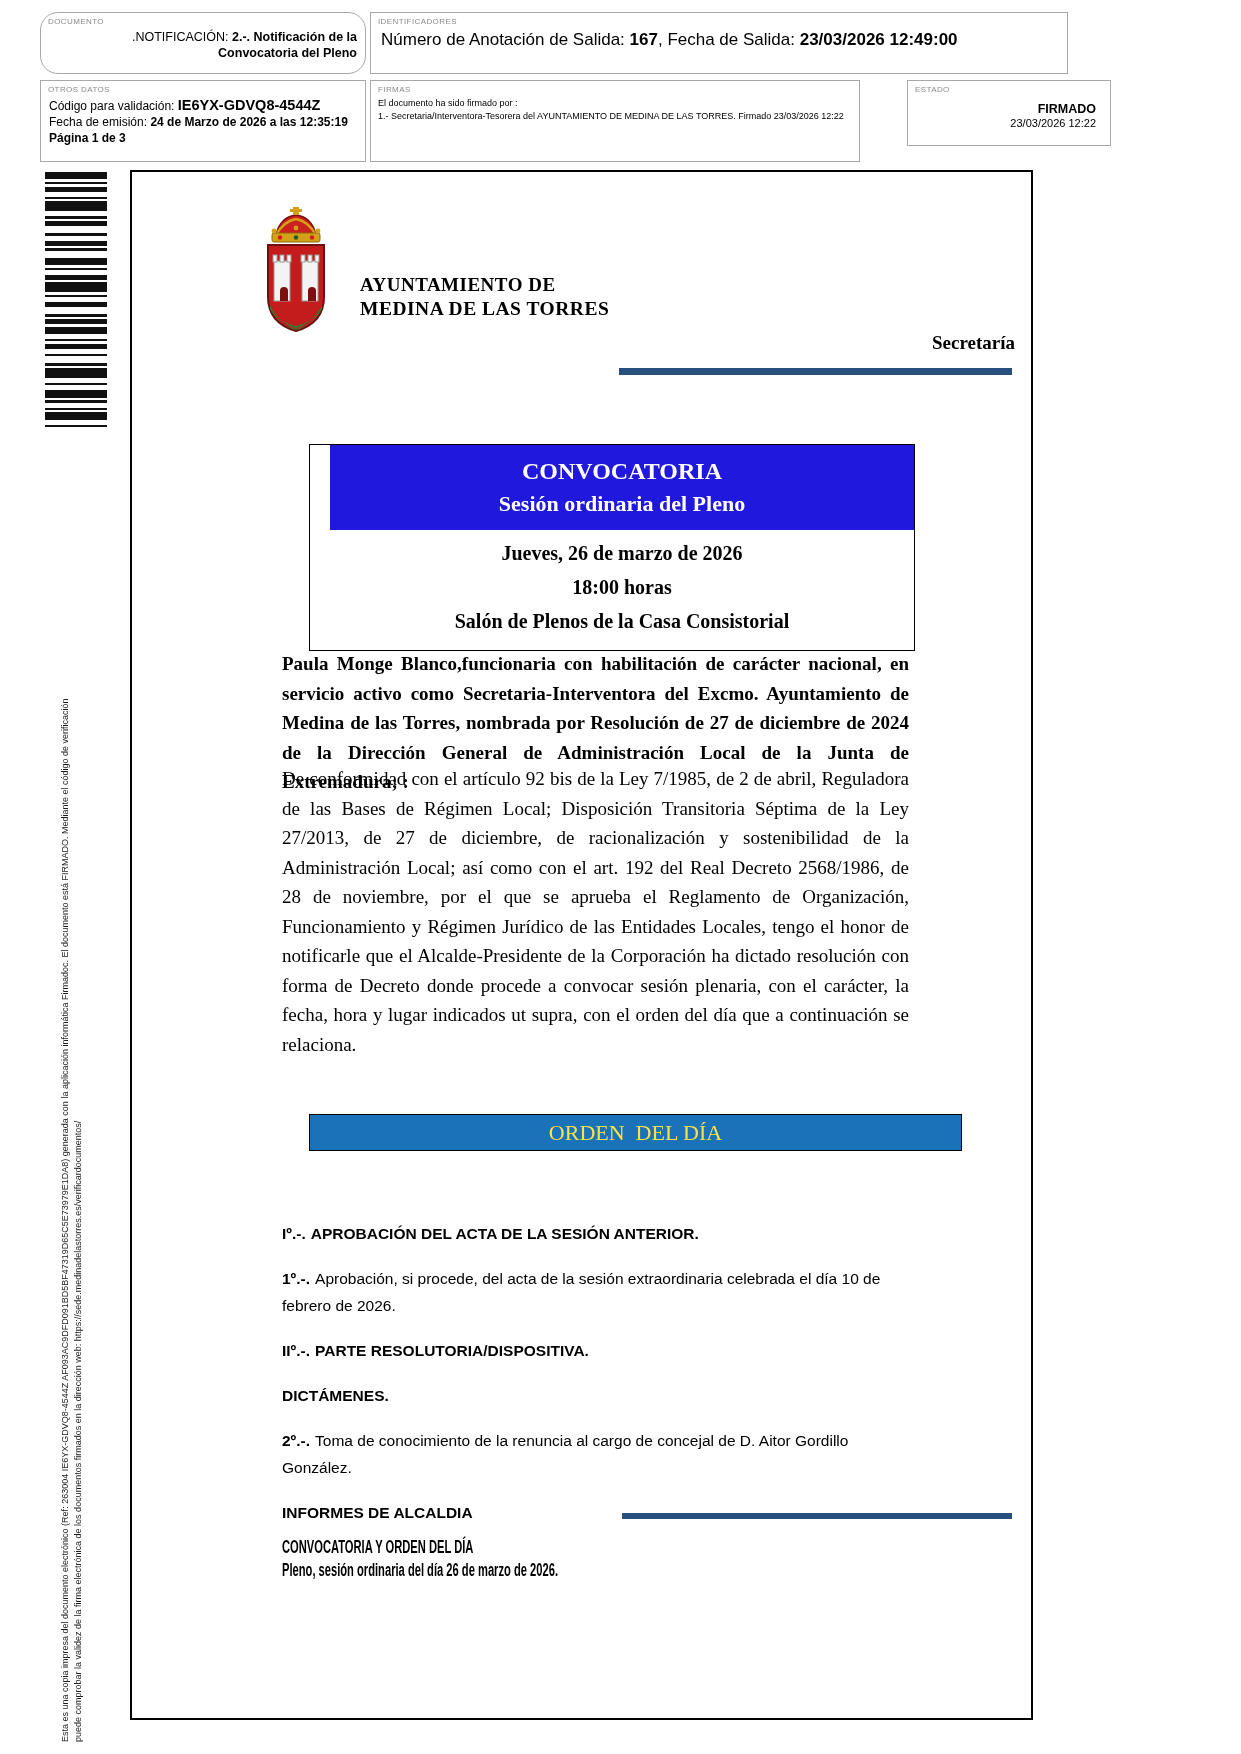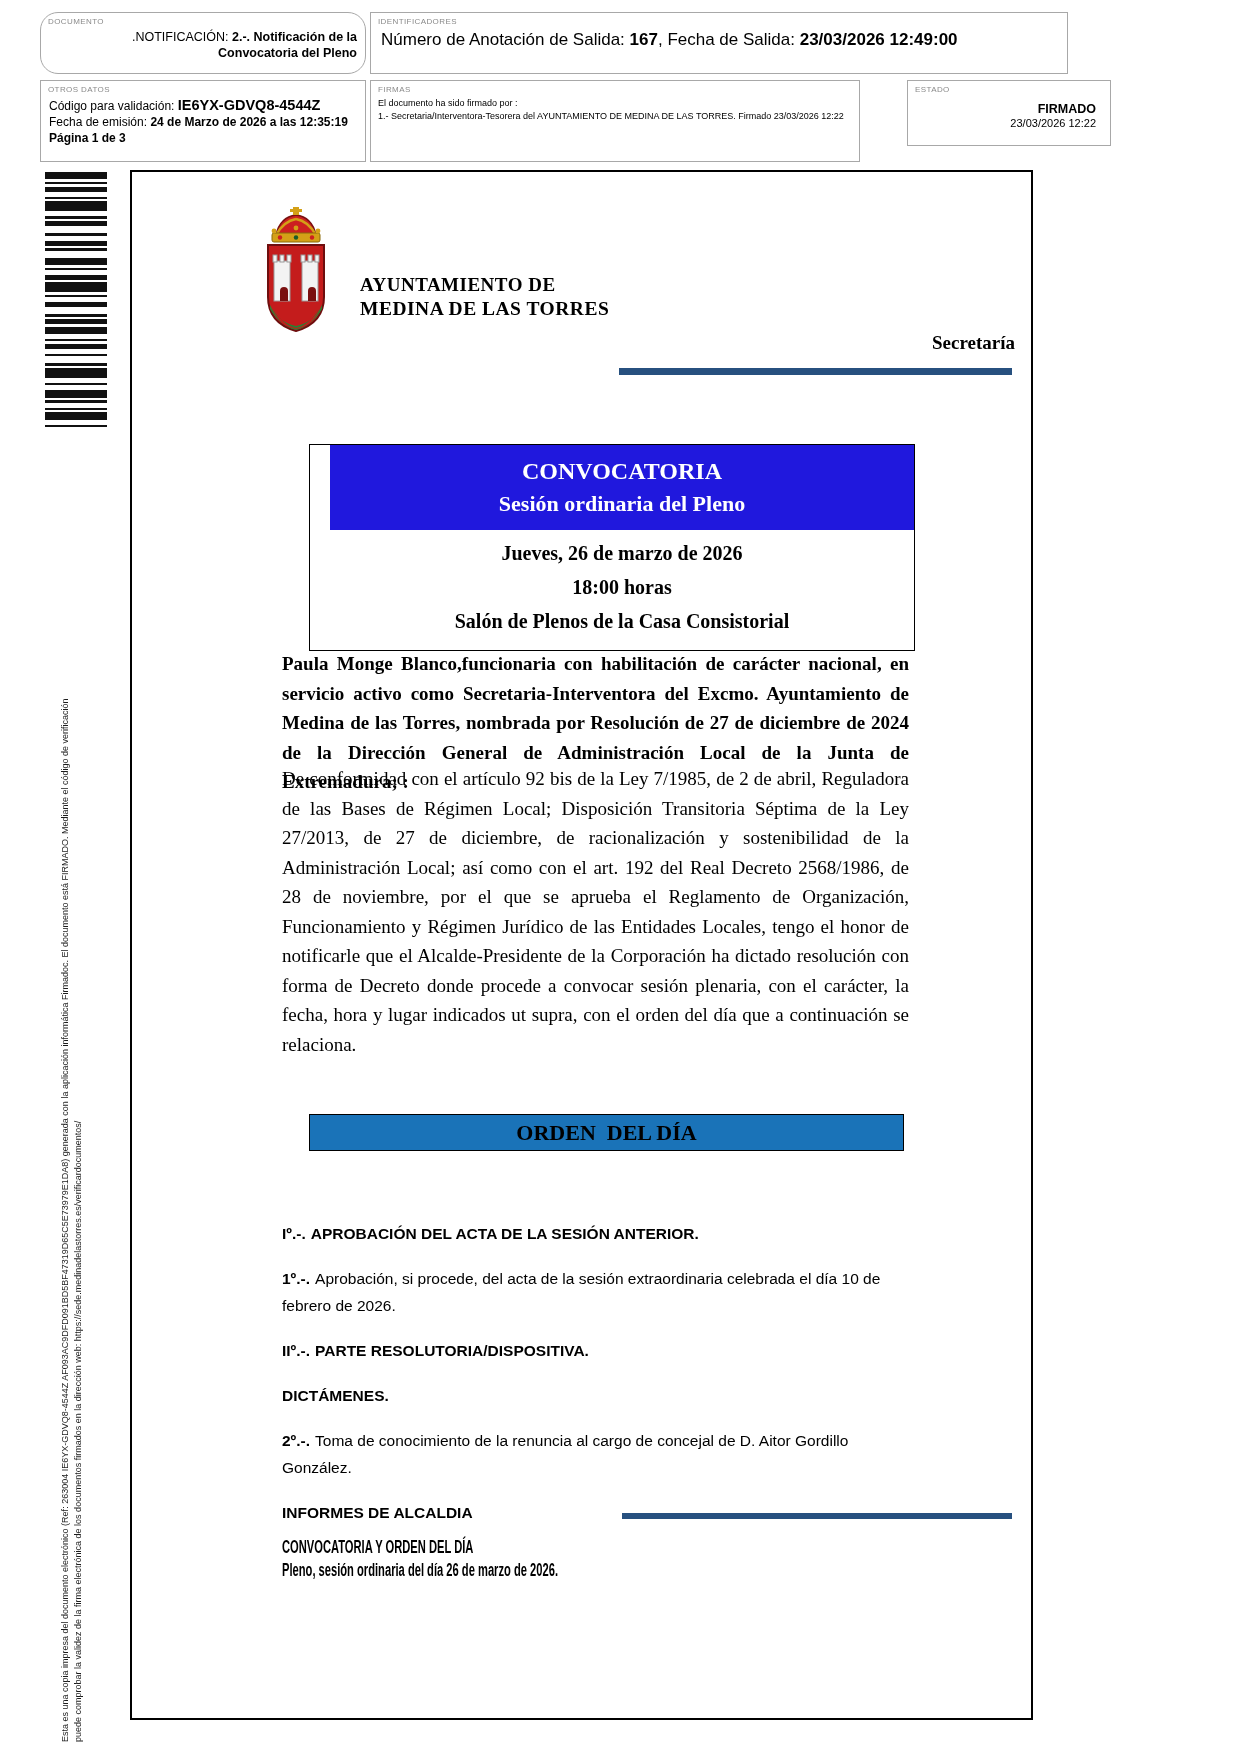--- a/index.html
+++ b/index.html
@@ -47,22 +47,22 @@
   #convocatoria-box{left:177px;top:272px;width:584px;border:1px solid #000;text-align:center;padding-left:20px;}
   #conv-band{color:#fff;font-weight:bold;padding:9px 0 10px;}
   #conv-band .t1{font-size:24px;line-height:34px;}
   #conv-band .t2{font-size:22px;line-height:32px;}
   #conv-body{font-weight:bold;font-size:20px;line-height:34px;padding:6px 0 12px;}
 
   .para{left:150px;width:627px;text-align:justify;font-size:19px;line-height:29.5px;}
   #para1{top:477px;font-weight:bold;}
   #para2{top:592px;}
 
-  #orden-bar{left:177px;top:942px;width:595px;height:37px;border:1px solid #000;
-             color:#000000;font-weight:bold;font-size:22px;line-height:36px;text-align:center;
+  #orden-bar{left:177px;top:942px;width:653px;height:37px;border:1px solid #000;
+             color:#fde047;font-weight:normal;font-size:22px;line-height:36px;text-align:center;
              white-space:pre;box-sizing:border-box;}
 
   #orden-items{left:150px;top:1048px;width:632px;
                font-family:"Liberation Sans",sans-serif;font-size:15.5px;line-height:27px;}
   .orden-item{margin-bottom:18px;}
   .orden-item .num{font-weight:bold;}
   .orden-item .num:not(:empty){margin-right:5px;}
   .bold-all{font-weight:bold;}
 
   #doc-footer{left:150px;top:1364px;font-family:"Liberation Sans",sans-serif;

